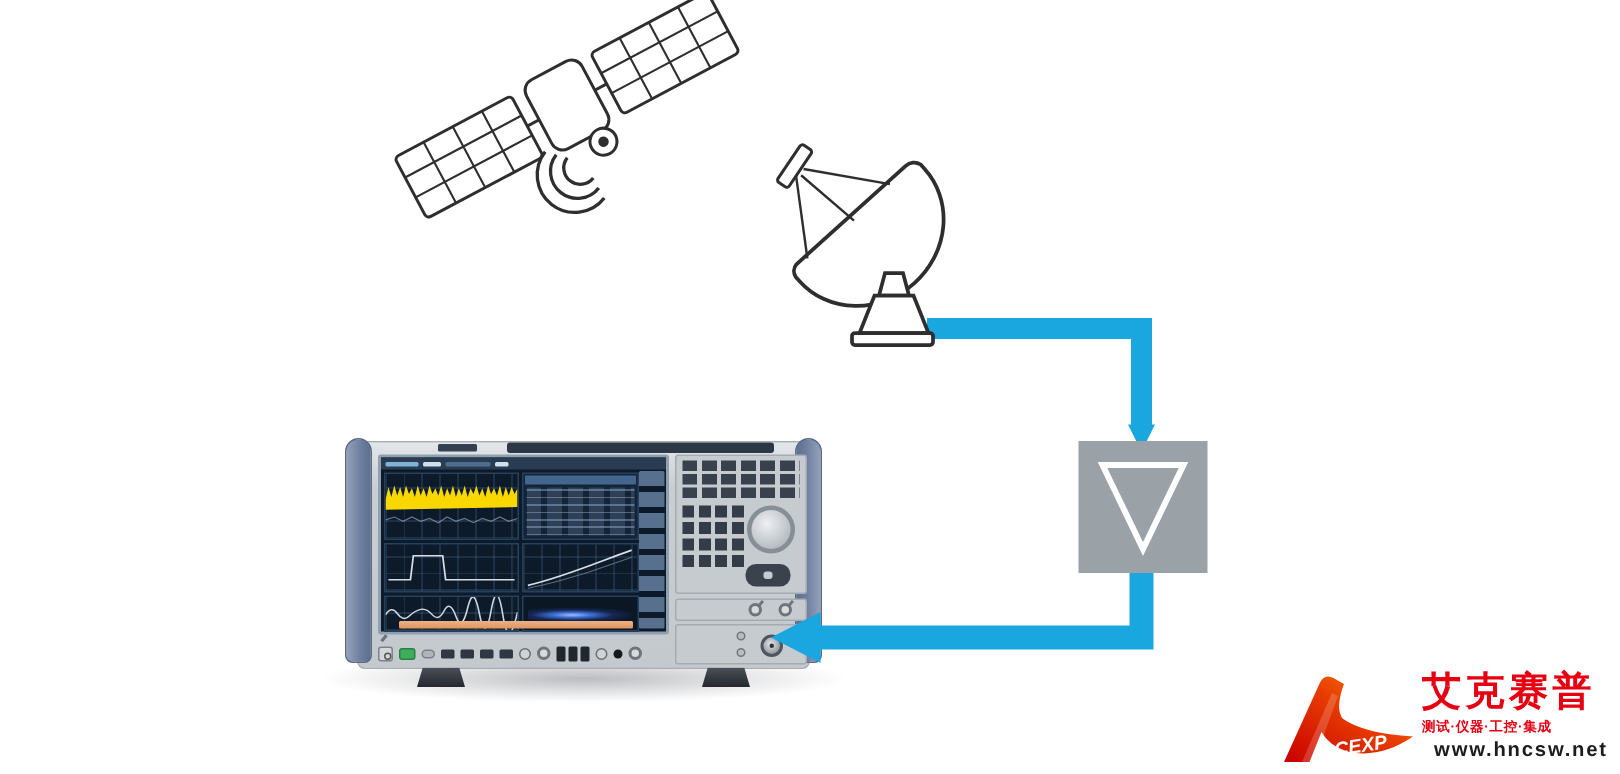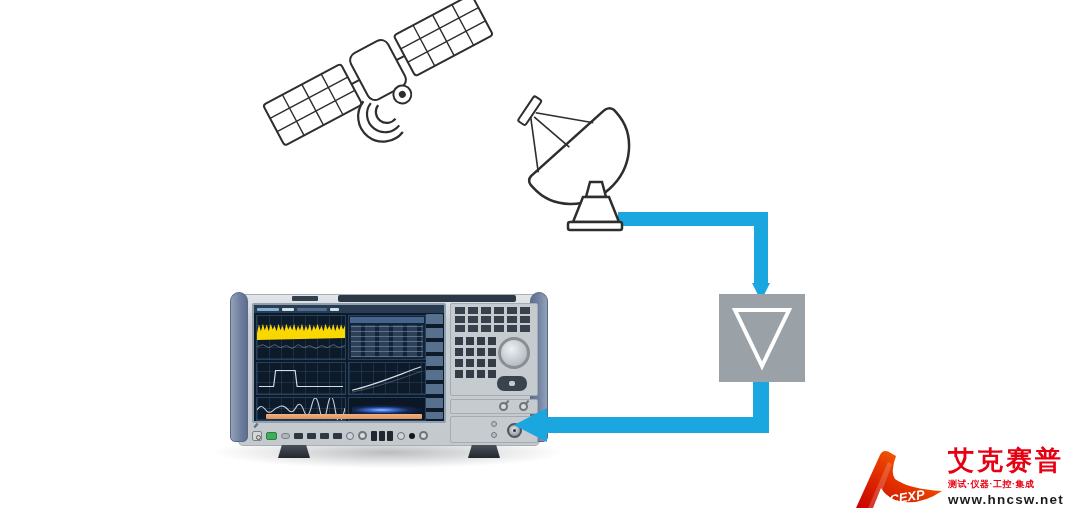--- a/index.html
+++ b/index.html
@@ -75,21 +75,21 @@
 
   
   .device-label{position:absolute;left:250px;top:466px;z-index:2;font-size:26px;font-weight:bold;letter-spacing:.5px;color:#2b2b2b;}
 
   
   .watermark{position:absolute;left:852px;top:446px;width:228px;height:70px;z-index:4;}
   .amark{position:absolute;left:0;top:2px;width:94px;height:64px;}
   .wm-text{position:absolute;left:96px;top:0;width:132px;}
   .wm-brand{font-size:26px;font-weight:bold;color:#e60012;letter-spacing:3px;line-height:1.15;white-space:nowrap;}
   .wm-tagline{margin-top:2px;font-size:9px;font-weight:bold;color:#e60012;letter-spacing:.5px;white-space:nowrap;}
-  .wm-url{margin-top:1px;font-size:13.5px;font-weight:bold;color:#1c1c1c;letter-spacing:1.2px;white-space:nowrap;}
+  .wm-url{margin-top:1px;font-size:13.5px;font-weight:bold;color:#1c1c1c;letter-spacing:1.2px;white-space:nowrap;text-align:center;}
 </style>
 </head>
 <body>
 
 <div id="stage">
 
   <div class="device">
     <div class="device-shadow"></div>
     <div class="chassis"></div>
     <div class="rail left"></div>

